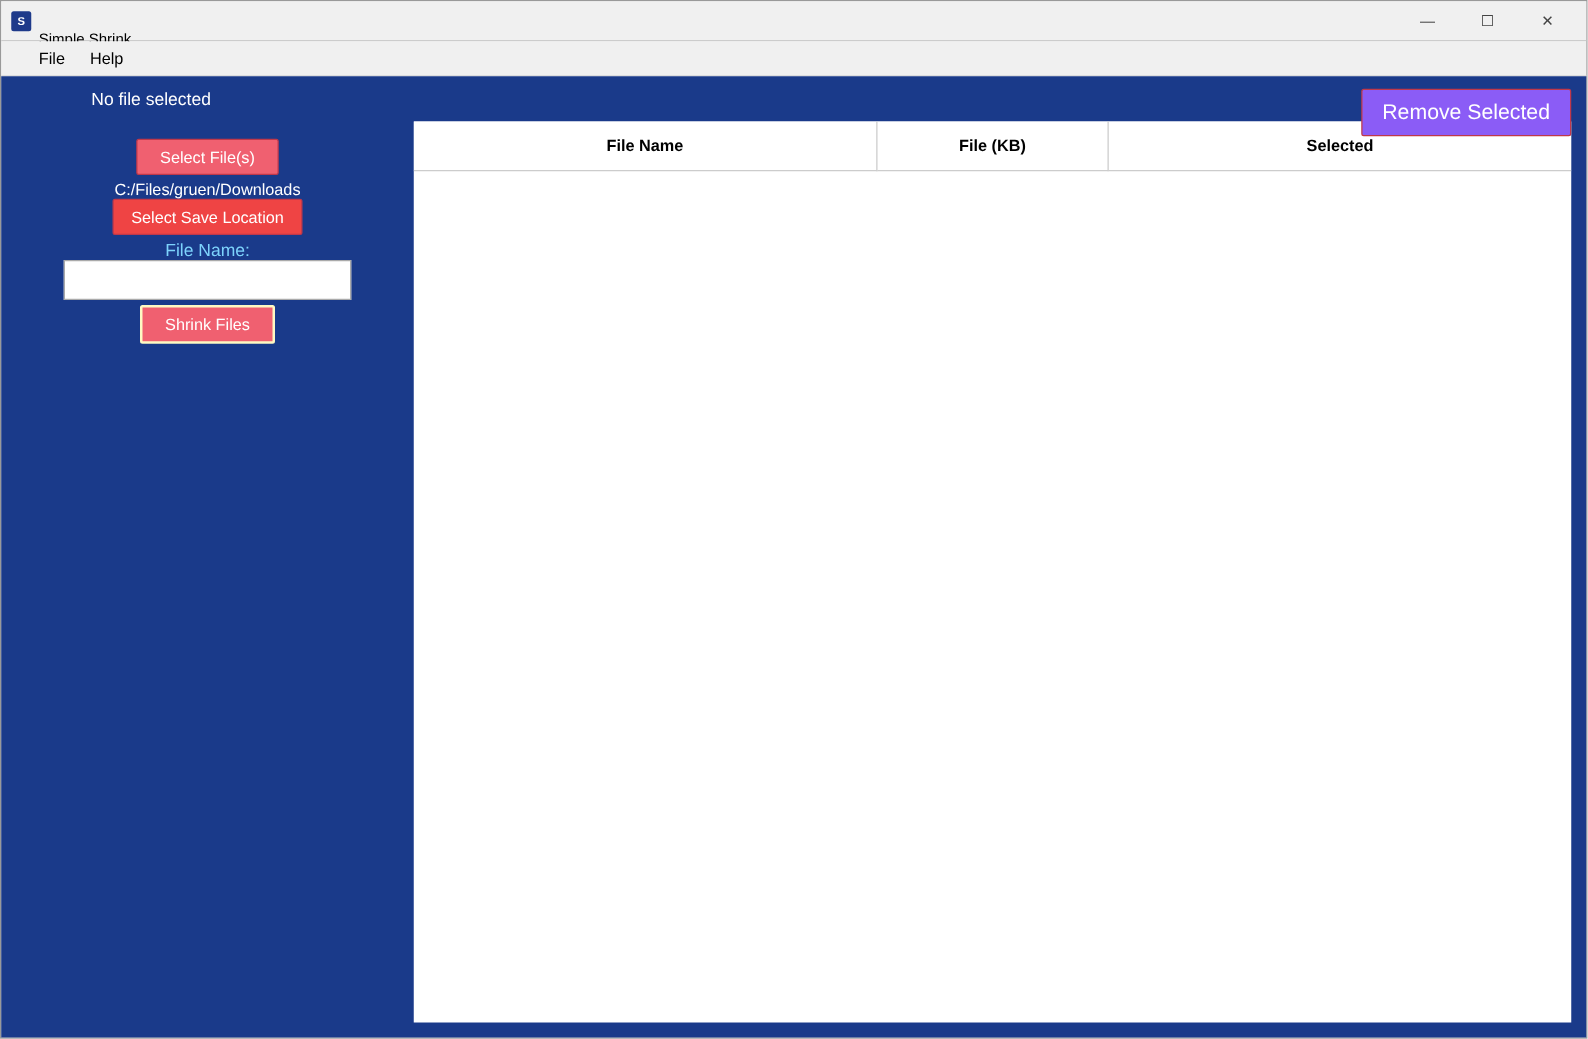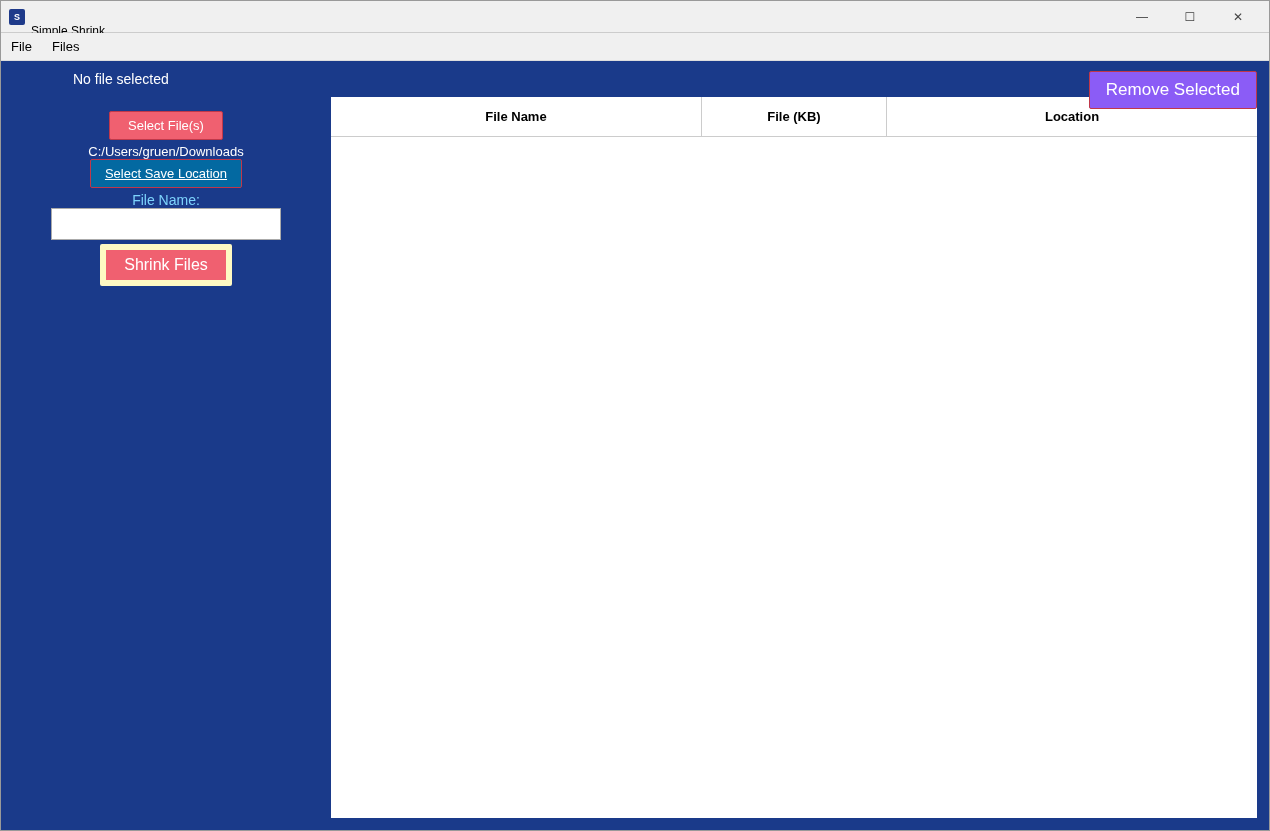--- a/index.html
+++ b/index.html
@@ -83,21 +83,21 @@
       font-size: 12px;
       color: #444;
     }
 
     
     .menu-bar {
       height: 28px;
       background: #f0f0f0;
       display: flex;
       align-items: center;
-      padding: 0 0;
+      padding: 0 20px;
       border-bottom: 1px solid #ddd;
       flex-shrink: 0;
     }
 
     .menu-item {
       padding: 4px 10px;
       font-size: 13px;
       cursor: pointer;
       color: #000;
     }
@@ -168,28 +168,27 @@
     }
 
     .save-location-text {
       color: white;
       font-size: 13px;
       text-align: center;
       margin-top: 4px;
     }
 
     .select-save-btn {
-      background: #0369a1;
+      background: #ef4444;
       color: white;
       border: 1px solid #c0384a;
       padding: 6px 14px;
       font-size: 13px;
       cursor: pointer;
       border-radius: 2px;
-      text-decoration: underline;
     }
 
     .file-name-label {
       color: #7dd3fc;
       font-size: 14px;
       margin-top: 4px;
     }
 
     .file-name-input {
       width: 230px;
@@ -197,23 +196,23 @@
       background: white;
       border: 1px solid #aaa;
       padding: 4px 8px;
       font-size: 13px;
       outline: none;
     }
 
     .shrink-files-btn {
       background: #f06070;
       color: white;
-      border: 6px solid #fef9c3;
+      border: 2px solid #fef9c3;
       padding: 6px 18px;
-      font-size: 16px;
+      font-size: 13px;
       cursor: pointer;
       border-radius: 2px;
       margin-top: 4px;
     }
 
     
     .right-panel {
       flex: 1;
       margin: 0 12px 12px 0;
       background: white;
@@ -270,48 +269,48 @@
     </div>
     <div class="title-bar-controls">
       <button class="title-btn">—</button>
       <button class="title-btn">☐</button>
       <button class="title-btn close">✕</button>
     </div>
   </div>
 
   <div class="menu-bar">
     <div class="menu-item">File</div>
-    <div class="menu-item">Files</div>
+    <div class="menu-item">Help</div>
   </div>
 
   <div class="main-content">
 
     <div class="top-bar">
       <span class="no-file-label">No file selected</span>
       <button class="remove-selected-btn">Remove Selected</button>
     </div>
 
     <div class="body-area">
 
       <div class="left-panel">
         <button class="select-files-btn">Select File(s)</button>
-        <span class="save-location-text">C:/Users/gruen/Downloads</span>
+        <span class="save-location-text">C:/Files/gruen/Downloads</span>
         <button class="select-save-btn">Select Save Location</button>
         <span class="file-name-label">File Name:</span>
         <input class="file-name-input" type="text" style="">
         <button class="shrink-files-btn">Shrink Files</button>
       </div>
 
       <div class="right-panel">
         <table class="file-table">
           <thead>
             <tr>
               <th class="col-filename">File Name</th>
               <th class="col-size">File (KB)</th>
-              <th class="col-location">Location</th>
+              <th class="col-location">Selected</th>
             </tr>
           </thead>
           <tbody>
             
           </tbody>
         </table>
       </div>
     </div>
   </div>
 </div>

